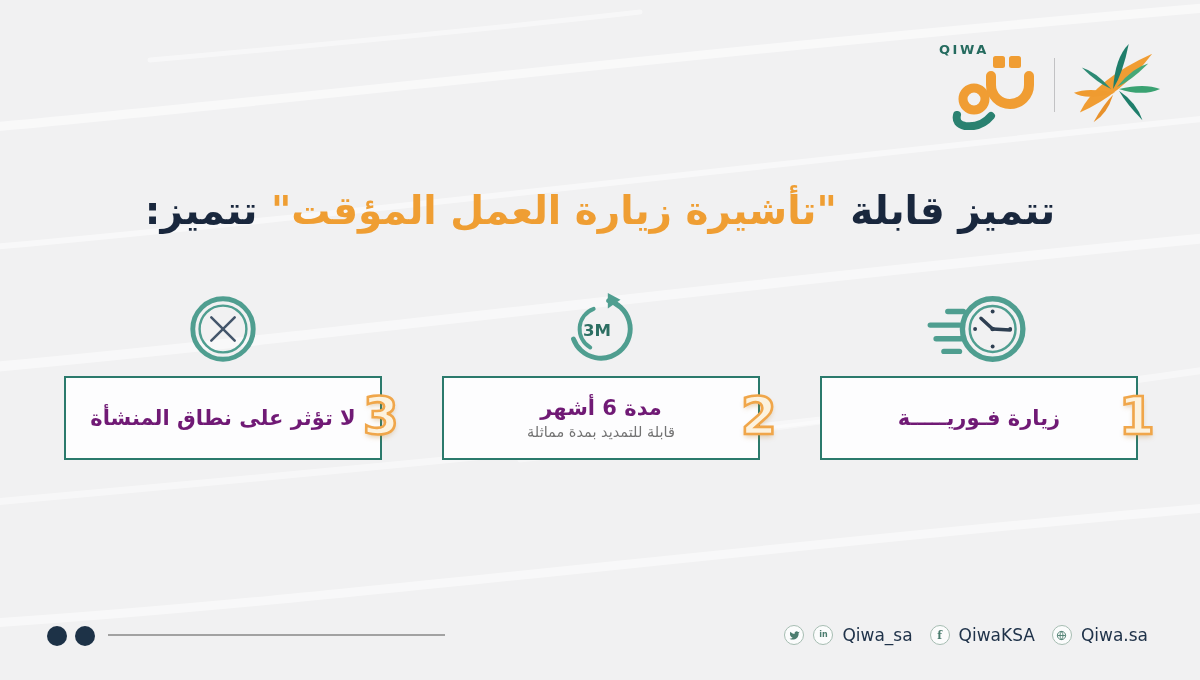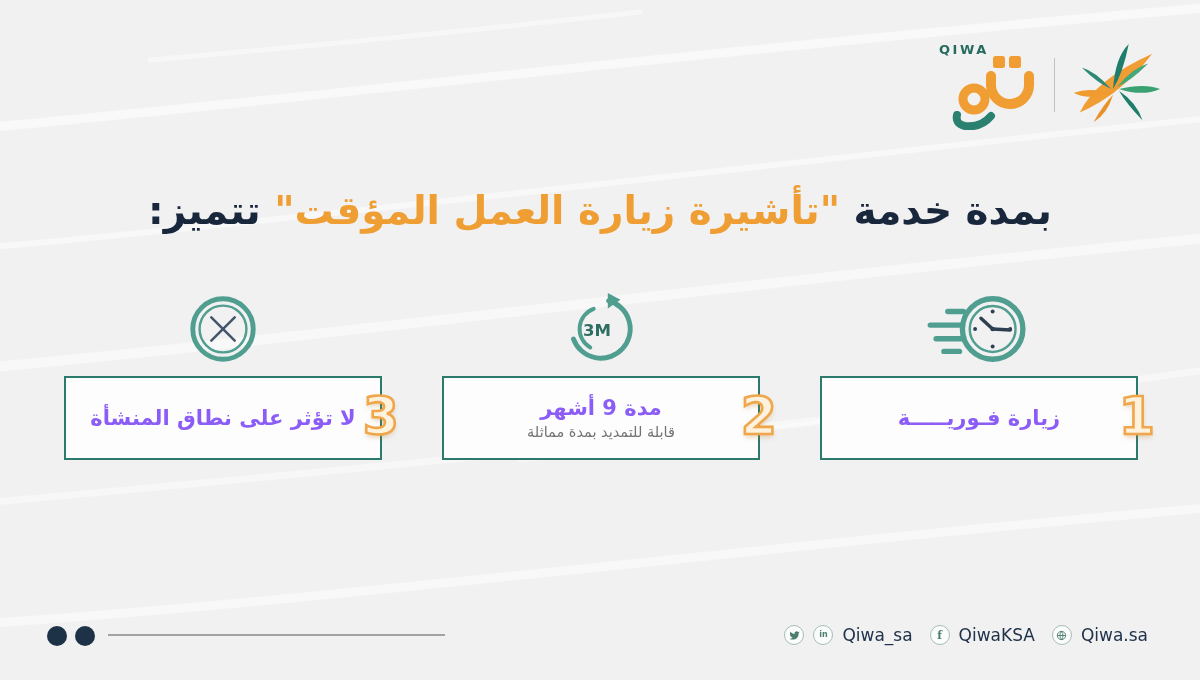--- a/index.html
+++ b/index.html
@@ -26,21 +26,21 @@
   .features{position:absolute;top:288px;left:64px;right:62px;display:flex;
             flex-direction:row-reverse;justify-content:space-between;z-index:2;}
   .feature{width:318px;display:flex;flex-direction:column;align-items:center;}
   .f-icon{height:80px;display:flex;align-items:flex-end;justify-content:center;margin-bottom:8px;}
   .f-box{position:relative;width:100%;height:84px;background:#fdfdfe;border:2.5px solid #2b7a6c;
          display:flex;flex-direction:column;align-items:center;justify-content:center;gap:3px;}
   .f-num{position:absolute;right:-19px;top:50%;transform:translateY(-53%);
          font-size:52px;font-weight:bold;color:#fcf2de;
          -webkit-text-stroke:2.6px #f0a64a;
          text-shadow:0 3px 5px rgba(190,130,40,0.35);line-height:1;}
-  .f-title{font-size:21px;font-weight:bold;color:#8b5cf6;direction:rtl;line-height:1.25;}
+  .f-title{font-size:21px;font-weight:bold;color:#701a75;direction:rtl;line-height:1.25;}
   .f-sub{font-size:14.5px;color:#737373;direction:rtl;line-height:1.2;}
   .icon-teal{stroke:#4f9e90;fill:none;}
   .mono-3m{font-family:"DejaVu Sans",sans-serif;}
 
   
   .dots{position:absolute;left:47px;top:626px;display:flex;gap:8px;z-index:2;}
   .dot{width:20px;height:20px;border-radius:50%;background:#1d3247;}
   .footer-line{position:absolute;left:108px;top:634px;width:337px;height:2px;background:#a2a2a2;z-index:2;}
   .social{position:absolute;right:52px;top:622px;height:26px;display:flex;align-items:center;gap:9px;
           font-size:17px;color:#20334a;z-index:2;}
@@ -85,21 +85,21 @@
       <path d="M46,54 Q16,62 4,54 Q18,48 46,54 Z" fill="#ef9b30"></path>
       <path d="M44,56 Q38,76 24,84 Q34,66 44,56 Z" fill="#e8912b"></path>
       <path d="M44,50 Q46,18 60,4 Q54,34 44,50 Z" fill="#1f7e6b"></path>
       <path d="M42,50 Q26,32 12,28 Q28,44 42,50 Z" fill="#2c8a74"></path>
       <path d="M48,48 Q64,28 80,24 Q62,42 48,48 Z" fill="#47a877"></path>
       <path d="M50,50 Q76,44 92,50 Q74,58 50,50 Z" fill="#3aa272"></path>
       <path d="M50,52 Q68,64 74,82 Q58,66 50,52 Z" fill="#1f7e6b"></path>
     </svg>
   </div>
 
-  <h1 class="title"><span>بمدة خدمة </span><span class="hl">"تأشيرة زيارة العمل المؤقت"</span><span> تتميز:</span></h1>
+  <h1 class="title"><span>تتميز قابلة </span><span class="hl">"تأشيرة زيارة العمل المؤقت"</span><span> تتميز:</span></h1>
 
   <div class="features">
 
     <div class="feature">
       <div class="f-icon">
         <svg width="118" height="78" viewBox="0 0 120 80">
           <circle class="icon-teal" cx="74" cy="40" r="31" stroke-width="5.5" fill="#f7faf9"></circle>
           <circle class="icon-teal" cx="74" cy="40" r="23.5" stroke-width="2.5"></circle>
           <g fill="#2e3f52">
             <circle cx="74" cy="22" r="2"></circle>
@@ -129,21 +129,21 @@
     <div class="feature">
       <div class="f-icon">
         <svg width="110" height="78" viewBox="0 0 110 80">
           <path class="icon-teal" d="M62.8,11 A30,30 0 1 1 26.8,50.3" stroke-width="5" stroke-linecap="round"></path>
           <path d="M62,3 L75,10 L62,19 Z" fill="#4f9e90"></path>
           <path class="icon-teal" d="M44,59 A22,22 0 0 1 47.5,19.3" stroke-width="4" stroke-linecap="round"></path>
           <text class="mono-3m" x="51" y="47" text-anchor="middle" font-size="17" font-weight="bold" fill="#2c6e62">3M</text>
         </svg>
       </div>
       <div class="f-box">
-        <div class="f-title">مدة 9 أشهر</div>
+        <div class="f-title">مدة 6 أشهر</div>
         <div class="f-sub">قابلة للتمديد بمدة مماثلة</div>
         <div class="f-num">2</div>
       </div>
     </div>
 
     <div class="feature">
       <div class="f-icon">
         <svg width="94" height="78" viewBox="0 0 94 80">
           <circle class="icon-teal" cx="47" cy="40" r="31" stroke-width="5" fill="#f7faf9"></circle>
           <circle class="icon-teal" cx="47" cy="40" r="24" stroke-width="2.5"></circle>

